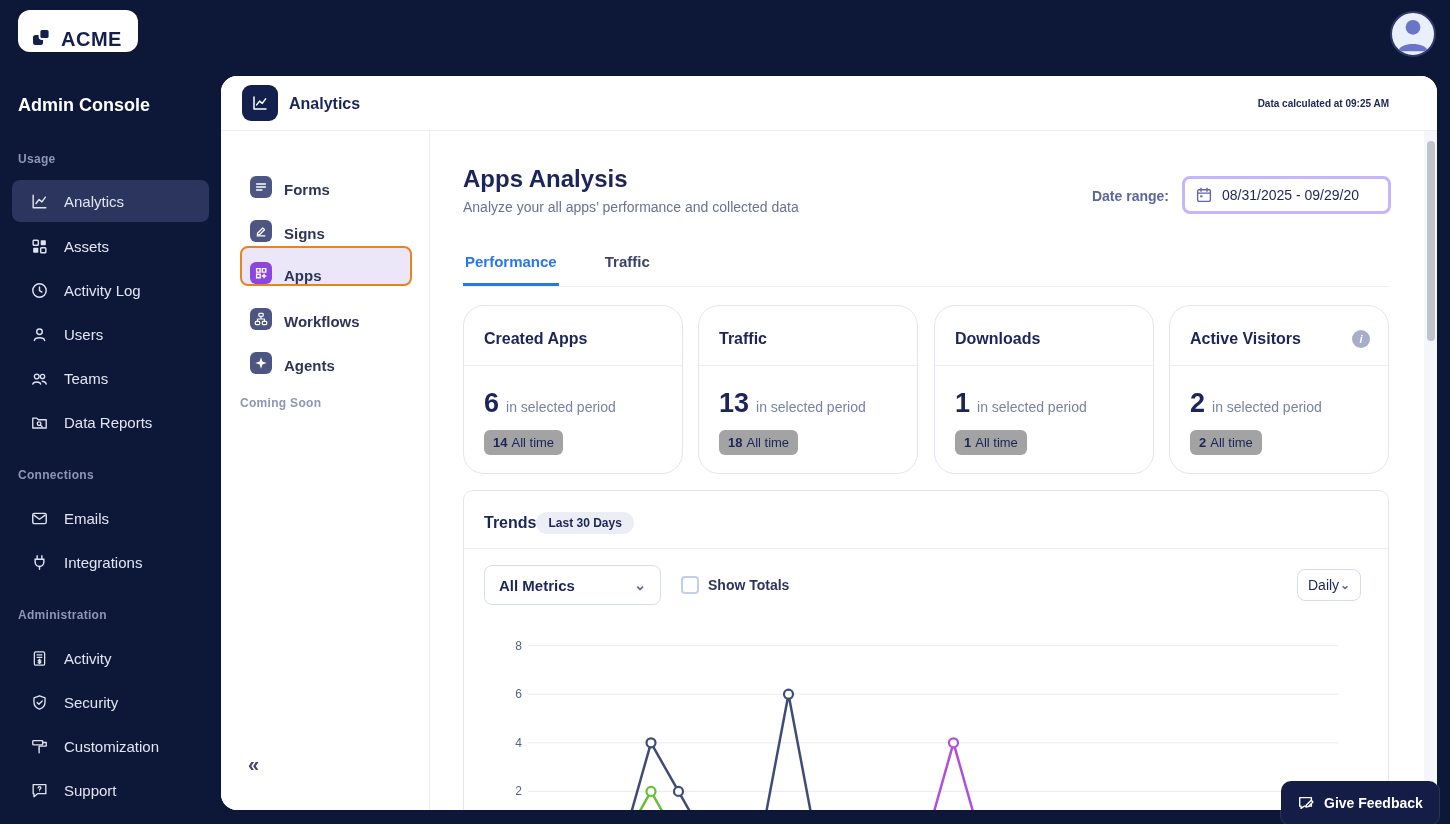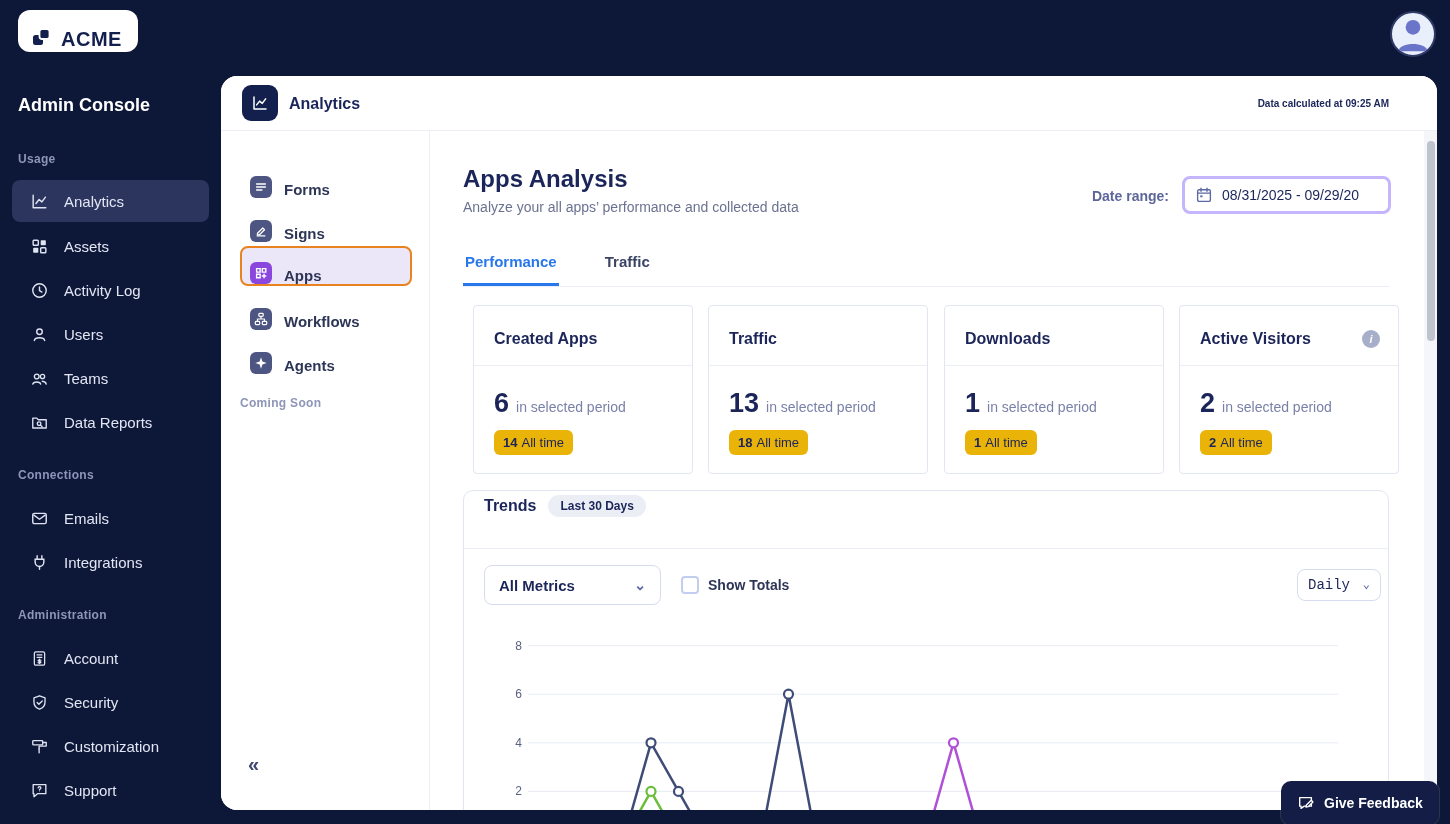--- a/index.html
+++ b/index.html
@@ -46,41 +46,41 @@
   .content { position:absolute; left:209px; top:55px; width:1007px; height:679px; overflow:hidden; background:#fff; }
   .page-title { left:33px; top:34px; font-size:24px; font-weight:800; color:#1b2559; }
   .page-sub { left:33px; top:68px; font-size:14px; color:#6b7290; }
   .dr-label { top:46px; right:268px; height:38px; display:flex; align-items:center; font-size:14px; font-weight:600; color:#5c669a; }
   .dr-input { top:45px; left:752px; width:209px; height:38px; border:3px solid #c4b5fd; border-radius:8px; background:#fff;
     display:flex; align-items:center; gap:9px; padding:0 10px; font-size:14px; color:#1b2559; white-space:nowrap; overflow:hidden; cursor:pointer; }
   .tabs { left:33px; top:116px; right:48px; height:40px; border-bottom:1px solid #eceef6; display:flex; gap:44px; }
   .tab { font-size:15px; font-weight:700; color:#3c4466; padding:6px 2px 0 2px; cursor:pointer; }
   .tab.active { color:#2878eb; border-bottom:3px solid #2878eb; }
 
-  .card { position:absolute; top:174px; width:220px; height:169px; border:1px solid #e2e6f2; border-radius:4px; background:#fff;margin-left:10px; }
+  .card { position:absolute; top:174px; width:220px; height:169px; border:1px solid #e2e6f2; border-radius:21px; background:#fff; }
   .c-title { position:absolute; left:20px; top:24px; font-size:16px; font-weight:700; color:#1b2559; }
   .c-div { position:absolute; left:0; right:0; top:59px; border-top:1px solid #eceef6; }
   .c-numrow { position:absolute; left:20px; top:82px; display:flex; align-items:baseline; gap:7px; }
   .c-num { font-size:27px; font-weight:800; color:#1b2559; }
   .c-period { font-size:14px; color:#7a81a8; }
-  .c-badge { position:absolute; left:20px; top:124px; background:#eab308; border-radius:6px; padding:5px 9px;
+  .c-badge { position:absolute; left:20px; top:124px; background:#a3a3a3; border-radius:6px; padding:5px 9px;
     font-size:13px; color:#1b2559; }
   .c-badge b { font-weight:700; margin-right:4px; }
   .info-dot { position:absolute; right:18px; top:24px; width:18px; height:18px; border-radius:50%; background:#a7aec9;
     color:#fff; font-size:11px; font-weight:700; display:flex; align-items:center; justify-content:center; font-style:italic; }
 
   .trends { position:absolute; left:33px; top:359px; width:926px; height:460px; border:1px solid #e2e6f2; border-radius:10px; background:#fff; }
-  .t-head { position:absolute; left:20px; top:4px; display:flex; align-items:center; gap:12px; }
+  .t-head { position:absolute; left:20px; top:21px; display:flex; align-items:center; }
   .t-title { font-size:16px; font-weight:700; color:#1b2559; }
   .t-badge { background:#eceef6; border-radius:12px; padding:4px 12px; font-size:12px; font-weight:600; color:#1b2559; }
   .t-div { position:absolute; left:0; right:0; top:57px; border-top:1px solid #eceef6; }
   .select { border:1px solid #d6dcf0; border-radius:8px; background:#fff; display:flex; align-items:center;
     justify-content:space-between; cursor:pointer; color:#1b2559; }
   .sel-metrics { position:absolute; left:20px; top:74px; width:177px; height:40px; padding:0 14px; font-size:15px; font-weight:700; }
-  .sel-daily { position:absolute; left:833px; top:78px; width:84px; height:32px; padding:0 10px; font-size:14px; font-weight:500;font-family:Liberation Mono, monospace; }
+  .sel-daily { position:absolute; left:833px; top:78px; width:64px; height:32px; padding:0 10px; font-size:14px; font-weight:500; }
   .chev { color:#5c669a; font-size:14px; font-weight:700; line-height:1; }
   .checkbox { position:absolute; left:217px; top:85px; width:18px; height:18px; border:2px solid #c3cdf0; border-radius:4px; background:#fff; cursor:pointer; }
   .cb-label { position:absolute; left:244px; top:86px; font-size:14px; font-weight:600; color:#2e3657; }
   .chart { position:absolute; left:42px; top:140px; }
   svg text { font-family:"Liberation Sans", sans-serif; }
 
   
   .sb-track { position:absolute; right:0; top:0; bottom:0; width:13px; background:#f5f6f9; }
   .sb-thumb { position:absolute; right:2px; top:10px; width:8px; height:200px; border-radius:4px; background:#bfc3cd; cursor:pointer; }
 
@@ -180,21 +180,21 @@
     <span>Integrations</span>
   </div>
 
   <div class="abs sec-label" style="top:608px">Administration</div>
   <div class="abs snav-item" style="top:637px">
     <svg class="ic" viewBox="0 0 24 24" fill="none" stroke="currentColor" stroke-width="1.6" stroke-linecap="round">
         <rect x="5.5" y="3.5" width="13" height="17" rx="2"></rect>
         <path d="M9 7.5h6M9 10.5h6"></path>
         <path d="M12 12.8v5.4M13.8 14.2c-.4-.9-3.6-.8-3.6.5s3.6.7 3.6 2-3.2 1.3-3.6.4"></path>
       </svg>
-    <span>Account</span>
+    <span>Activity</span>
   </div>
   <div class="abs snav-item" style="top:725px">
     <svg class="ic" viewBox="0 0 24 24" fill="none" stroke="currentColor" stroke-width="1.7" stroke-linecap="round" stroke-linejoin="round">
         <rect x="3.5" y="4.5" width="12.5" height="5.5" rx="1"></rect>
         <path d="M16 7h4.5v4.5H11.5V15"></path>
         <path d="M11.5 15v5"></path>
       </svg>
     <span>Customization</span>
   </div>
   <div class="abs snav-item" style="top:681px">

